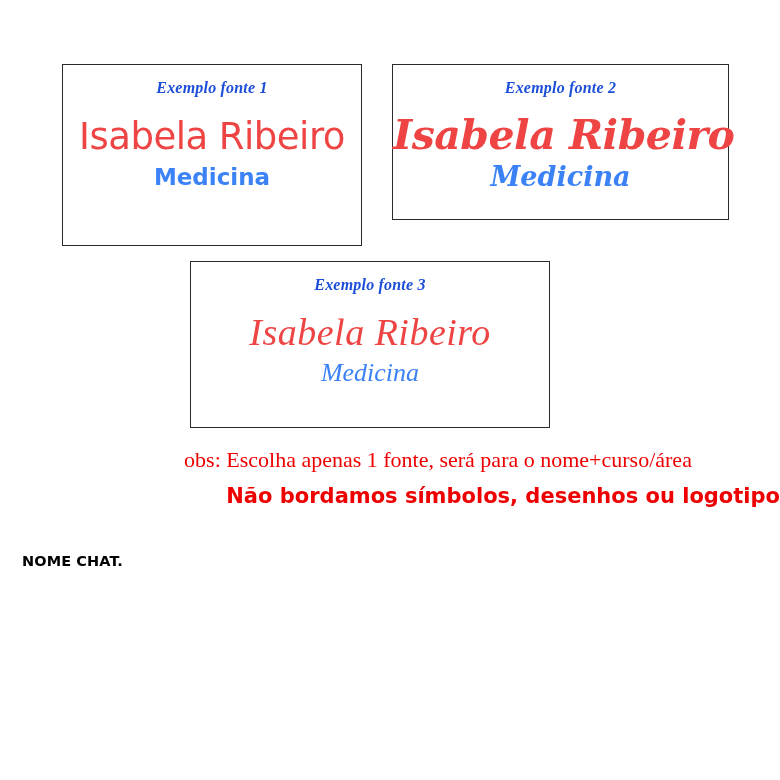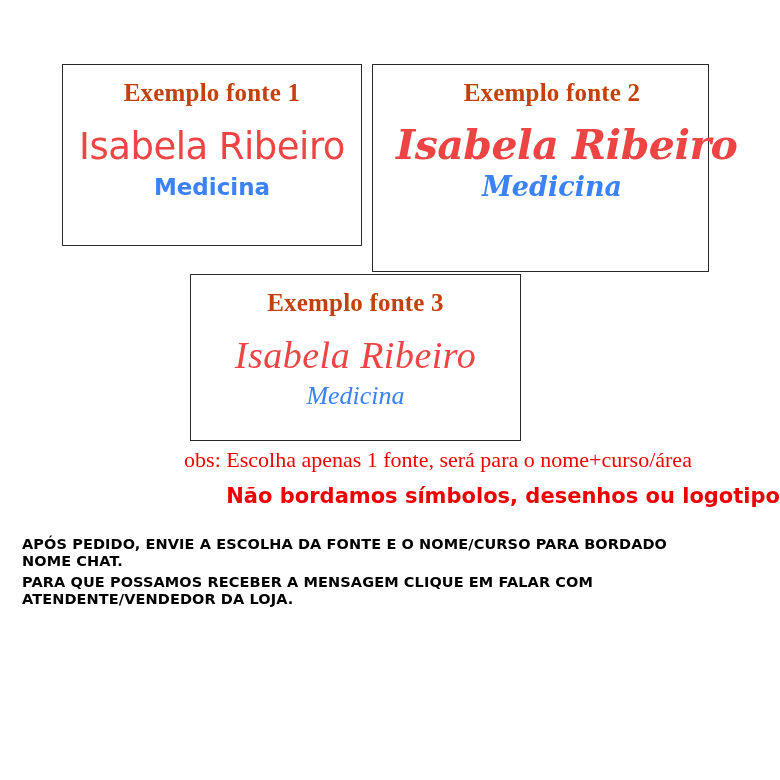--- a/index.html
+++ b/index.html
@@ -22,26 +22,27 @@
 
   
   .card {
     position: absolute;
     border: 1px solid #2a2a2a;
     background: #ffffff;
     box-sizing: border-box;
     text-align: center;
   }
   .card-title {
-    color: #c2410c;
+    color: #1d4ed8;
     font-family: "Liberation Serif", serif;
     font-weight: bold;
-    font-size: 25px;
+    font-size: 16px;
     margin-top: 14px;
     letter-spacing: 0.2px;
+    font-style: italic;
   }
   .card-name {
     color: #ef4444;
     margin-top: 14px;
     white-space: nowrap;
   }
   .card-course {
     color: #3b82f6;
     margin-top: 4px;
     white-space: nowrap;
@@ -55,38 +56,38 @@
     letter-spacing: -0.5px;
     margin-top: 18px;
   }
   #card1 .card-course {
     font-family: "DejaVu Sans", sans-serif;
     font-size: 23px;
     font-weight: 600;
     margin-top: 6px;
   }
 
-  #card2 { left: 372px; top: 64px; width: 337px; height: 208px; padding-left: 23px; }
+  #card2 { left: 392px; top: 64px; width: 337px; height: 156px; }
   #card2 .card-name {
     font-family: "DejaVu Serif", serif;
     font-style: italic;
     font-weight: bold;
     font-size: 41px;
     letter-spacing: -0.5px;
     margin-top: 14px;
   }
   #card2 .card-course {
     font-family: "DejaVu Serif", serif;
     font-style: italic;
     font-weight: bold;
     font-size: 27px;
     margin-top: 2px;
   }
 
-  #card3 { left: 190px; top: 274px; width: 331px; height: 167px; }
+  #card3 { left: 190px; top: 261px; width: 360px; height: 167px; }
   #card3 .card-name {
     font-family: "Liberation Serif", serif;
     font-style: italic;
     font-size: 38px;
     margin-top: 16px;
     letter-spacing: 0.5px;
   }
   #card3 .card-course {
     font-family: "Liberation Serif", serif;
     font-style: italic;
@@ -155,22 +156,18 @@
     <div class="card-title">Exemplo fonte 3</div>
     <div class="card-name">Isabela Ribeiro</div>
     <div class="card-course">Medicina</div>
   </div>
 
   <div class="note-obs">obs: Escolha apenas 1 fonte, será para o nome+curso/área</div>
   <div class="note-bold">Não bordamos símbolos, desenhos ou logotipo</div>
 
   <div class="instructions">
     <p>
-      <span>APÓS PEDIDO, ENVIE A ESCOLHA DA FONTE E O NOME/CURSO PARA BORDADO</span><br>
+      <br>
       <span>NOME CHAT.</span>
-    </p>
-    <p>
-      <span>PARA QUE POSSAMOS RECEBER A MENSAGEM CLIQUE EM FALAR COM</span><br>
-      <span>ATENDENTE/VENDEDOR DA LOJA.</span>
     </p>
   </div>
 
 </div>
 
 </body></html>

